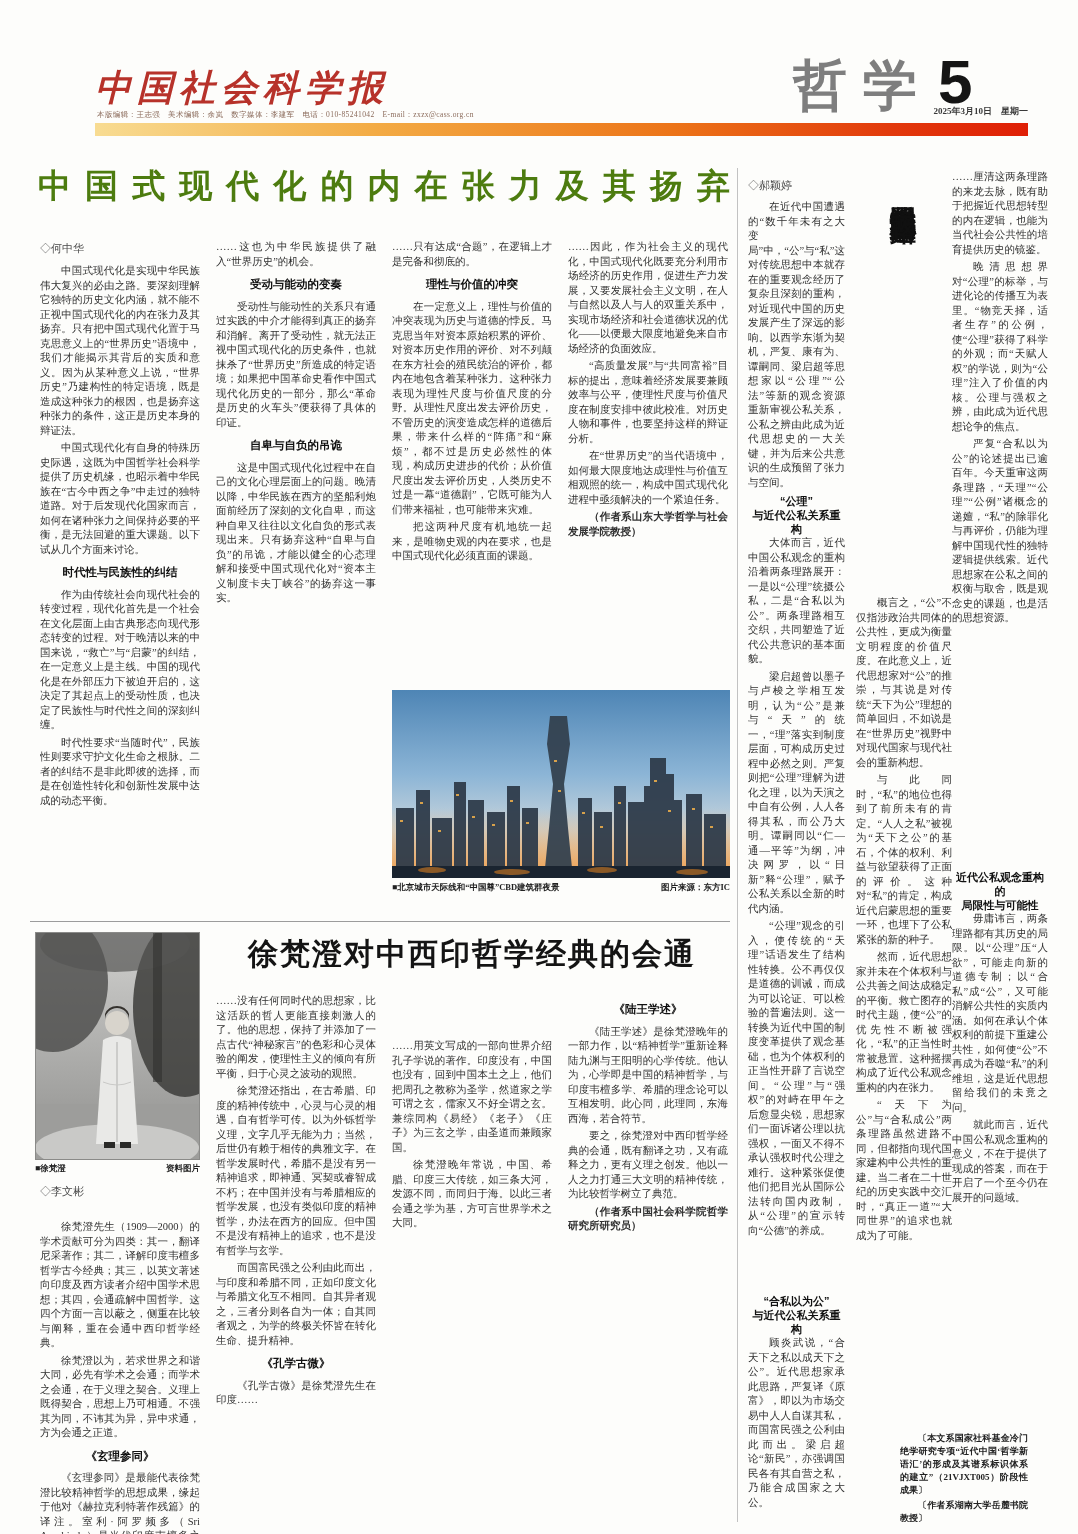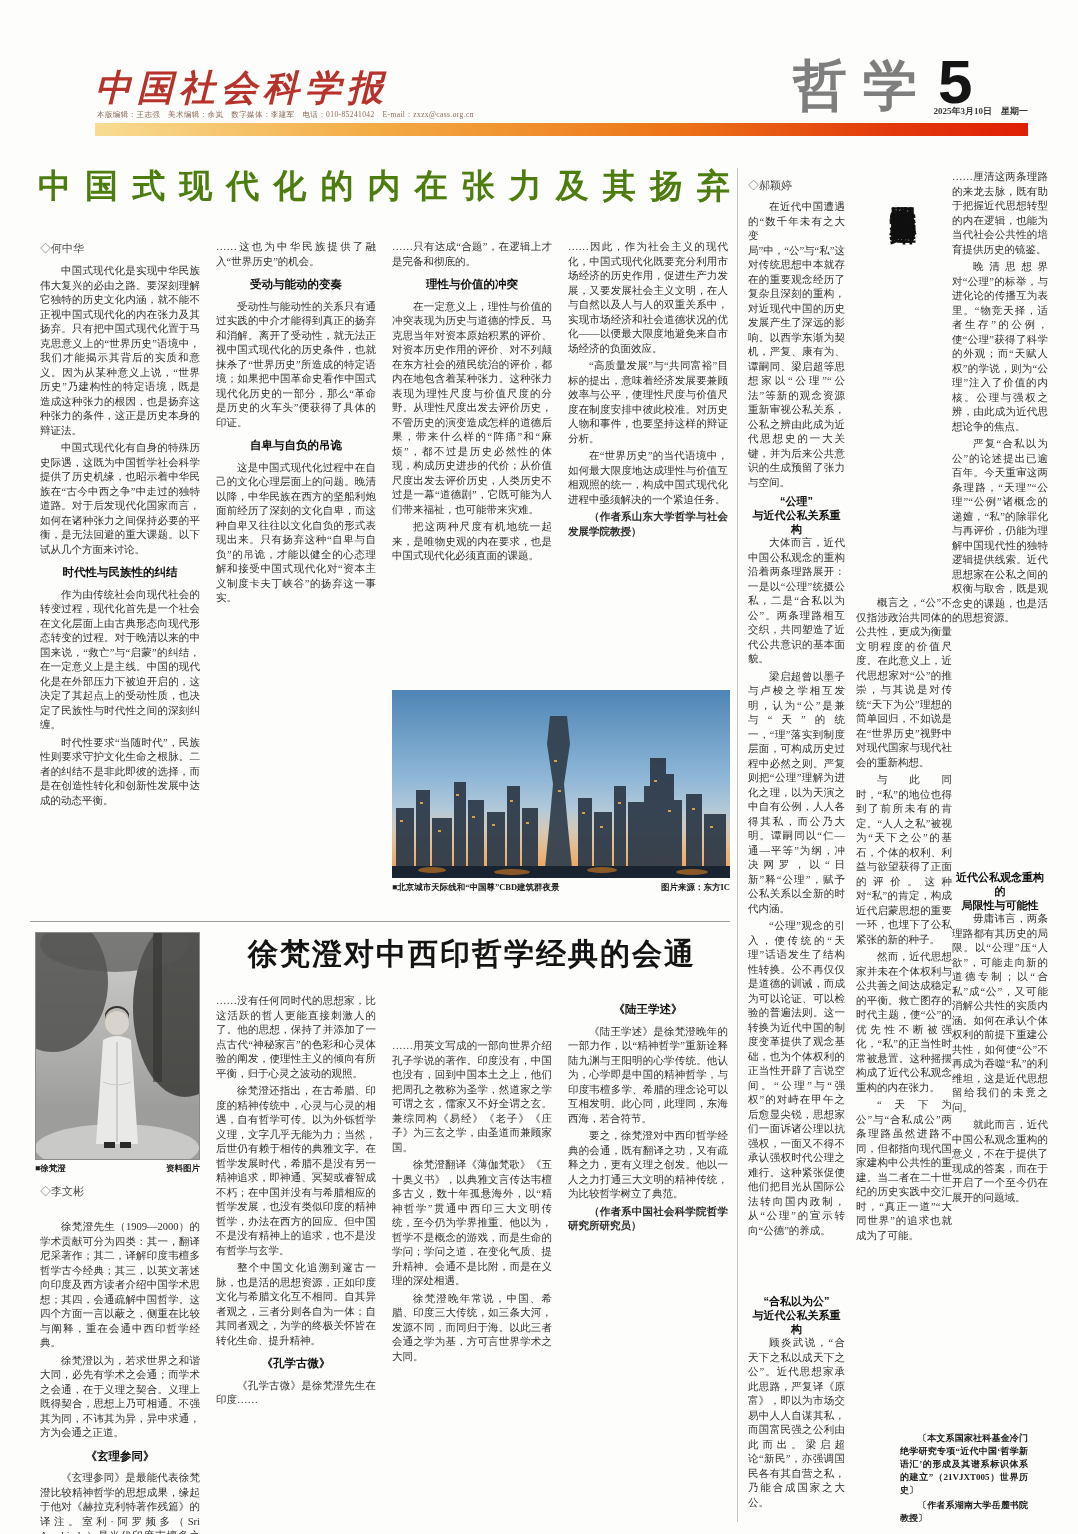--- a/index.html
+++ b/index.html
@@ -189,28 +189,27 @@
   <div class="abs col" style="left:40px;top:1208px;width:160px;height:318px;margin-top:12px;">
     <p>徐梵澄先生（1909—2000）的学术贡献可分为四类：其一，翻译尼采著作；其二，译解印度韦檀多哲学古今经典；其三，以英文著述向印度及西方读者介绍中国学术思想；其四，会通疏解中国哲学。这四个方面一言以蔽之，侧重在比较与阐释，重在会通中西印哲学经典。</p>
     <p>徐梵澄以为，若求世界之和谐大同，必先有学术之会通；而学术之会通，在于义理之契合。义理上既得契合，思想上乃可相通。不强其为同，不讳其为异，异中求通，方为会通之正道。</p>
     <div class="sh">《玄理参同》</div>
     <p>《玄理参同》是最能代表徐梵澄比较精神哲学的思想成果，缘起于他对《赫拉克利特著作残篇》的译注。室利·阿罗频多（Sri Aurobindo）是当代印度韦檀多之集大成者，他在这本书中以印度玄理与希腊、中国玄理相参证……</p>
   </div>
 
   <div class="abs col" style="left:216px;top:994px;width:160px;height:534px;">
     <p class="cont">……没有任何同时代的思想家，比这活跃的哲人更能直接刺激人的了。他的思想，保持了并添加了一点古代“神秘家言”的色彩和心灵体验的阐发，使理性主义的倾向有所平衡，归于心灵之波动的观照。</p>
     <p>徐梵澄还指出，在古希腊、印度的精神传统中，心灵与心灵的相遇，自有哲学可传。以为外铄哲学义理，文字几乎无能为力；当然，后世仍有赖于相传的典雅文字。在哲学发展时代，希腊不是没有另一精神追求，即神通、冥契或睿智成不朽；在中国并没有与希腊相应的哲学发展，也没有类似印度的精神哲学，办法在西方的回应。但中国不是没有精神上的追求，也不是没有哲学与玄学。</p>
-    <p>整个中国文化追溯到邃古一脉，也是活的思想资源，正如印度文化与希腊文化互不相同。自其异者观之，三者分则各自为一体；自其同者观之，为学的终极关怀皆在转化生命、提升精神。</p>
+    <p>而国富民强之公利由此而出，与印度和希腊不同，正如印度文化与希腊文化互不相同。自其异者观之，三者分则各自为一体；自其同者观之，为学的终极关怀皆在转化生命、提升精神。</p>
     <div class="sh">《孔学古微》</div>
     <p>《孔学古微》是徐梵澄先生在印度……</p>
   </div>
 
   <div class="abs col" style="left:392px;top:994px;width:160px;height:534px;margin-top:45px;">
     <p class="cont">……用英文写成的一部向世界介绍孔子学说的著作。印度没有，中国也没有，回到中国本土之上，他们把周孔之教称为圣学，然道家之学可谓之玄，儒家又不好全谓之玄。兼综同构《易经》《老子》《庄子》为三玄之学，由圣道而兼顾家国。</p>
-    <p>徐梵澄翻译《薄伽梵歌》《五十奥义书》，以典雅文言传达韦檀多古义，数十年孤悬海外，以“精神哲学”贯通中西印三大文明传统，至今仍为学界推重。他以为，哲学不是概念的游戏，而是生命的学问；学问之道，在变化气质、提升精神。会通不是比附，而是在义理的深处相遇。</p>
     <p>徐梵澄晚年常说，中国、希腊、印度三大传统，如三条大河，发源不同，而同归于海。以此三者会通之学为基，方可言世界学术之大同。</p>
   </div>
 
   <div class="abs col" style="left:568px;top:994px;width:160px;height:534px;">
     <div class="sh">《陆王学述》</div>
     <p>《陆王学述》是徐梵澄晚年的一部力作，以“精神哲学”重新诠释陆九渊与王阳明的心学传统。他认为，心学即是中国的精神哲学，与印度韦檀多学、希腊的理念论可以互相发明。此心同，此理同，东海西海，若合符节。</p>
     <p>要之，徐梵澄对中西印哲学经典的会通，既有翻译之功，又有疏释之力，更有义理之创发。他以一人之力打通三大文明的精神传统，为比较哲学树立了典范。</p>
     <p class="attr">（作者系中国社会科学院哲学研究所研究员）</p>
   </div>
 
@@ -254,17 +253,17 @@
   <div class="abs" style="left:952px;top:870px;width:96px;">
     <div class="sh2">近代公私观念重构的</div>
     <div class="sh2">局限性与可能性</div>
   </div>
   <div class="abs col" style="left:952px;top:912px;width:96px;height:512px;">
     <p>毋庸讳言，两条理路都有其历史的局限。以“公理”压“人欲”，可能走向新的道德专制；以“合私”成“公”，又可能消解公共性的实质内涵。如何在承认个体权利的前提下重建公共性，如何使“公”不再成为吞噬“私”的利维坦，这是近代思想留给我们的未竟之问。</p>
     <p>就此而言，近代中国公私观念重构的意义，不在于提供了现成的答案，而在于开启了一个至今仍在展开的问题域。</p>
   </div>
 
   <div class="abs footnote" style="left:900px;top:1432px;width:128px;height:90px;">
-    <p>〔本文系国家社科基金冷门绝学研究专项“近代中国‘哲学新语汇’的形成及其谱系标识体系的建立”（21VJXT005）世界历史〕</p>
+    <p>〔本文系国家社科基金冷门绝学研究专项“近代中国‘哲学新语汇’的形成及其谱系标识体系的建立”（21VJXT005）阶段性成果〕</p>
     <p>〔作者系湖南大学岳麓书院教授〕</p>
   </div>
 
 </div>
 
 </body></html>

